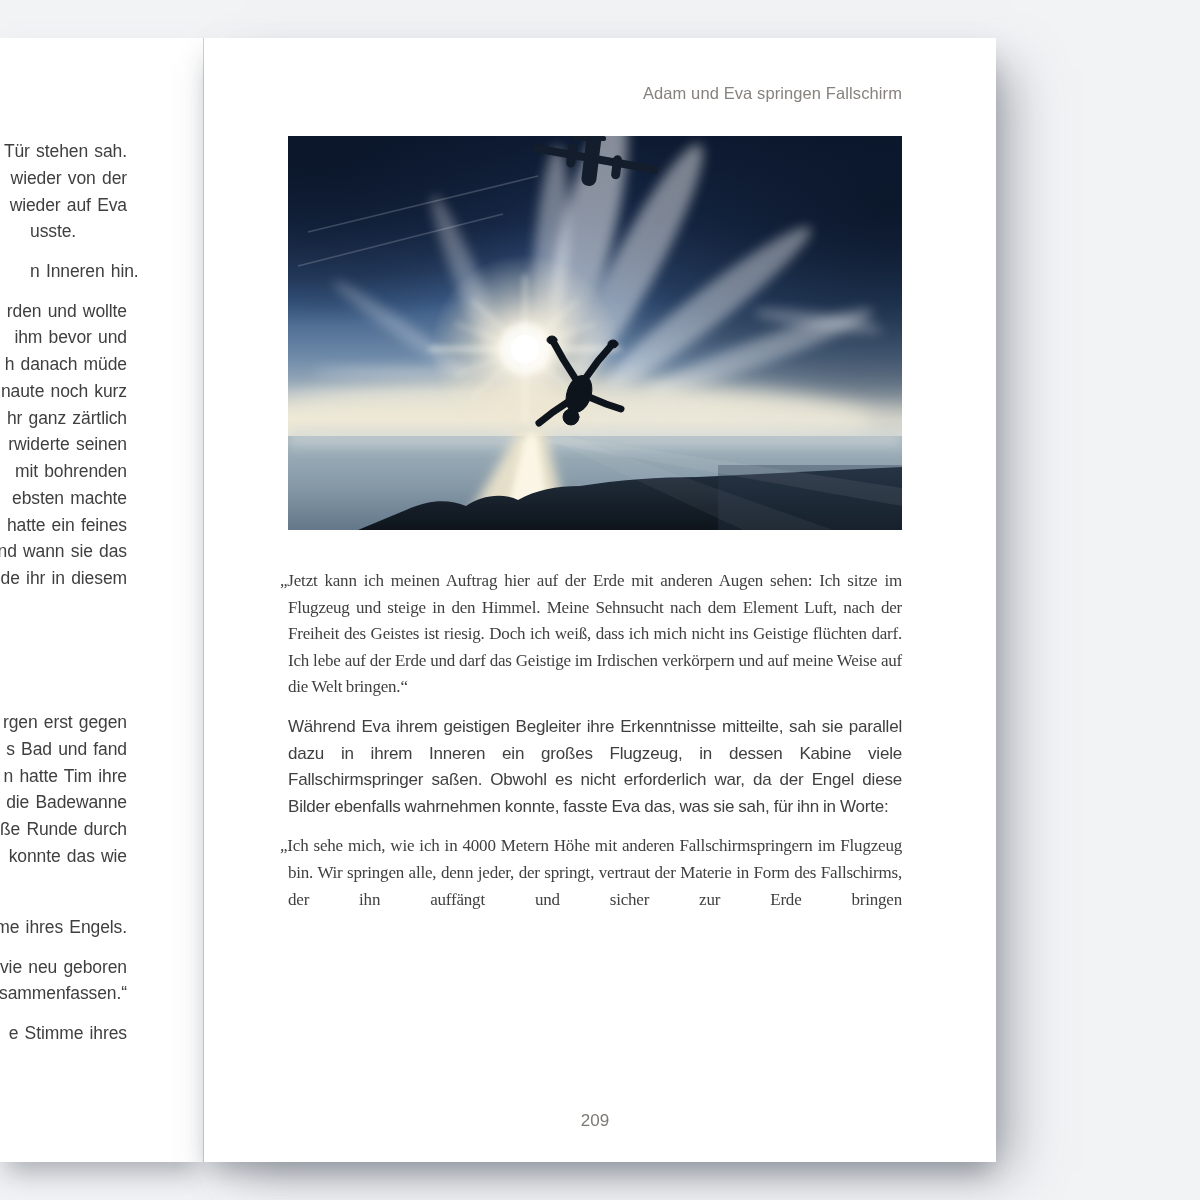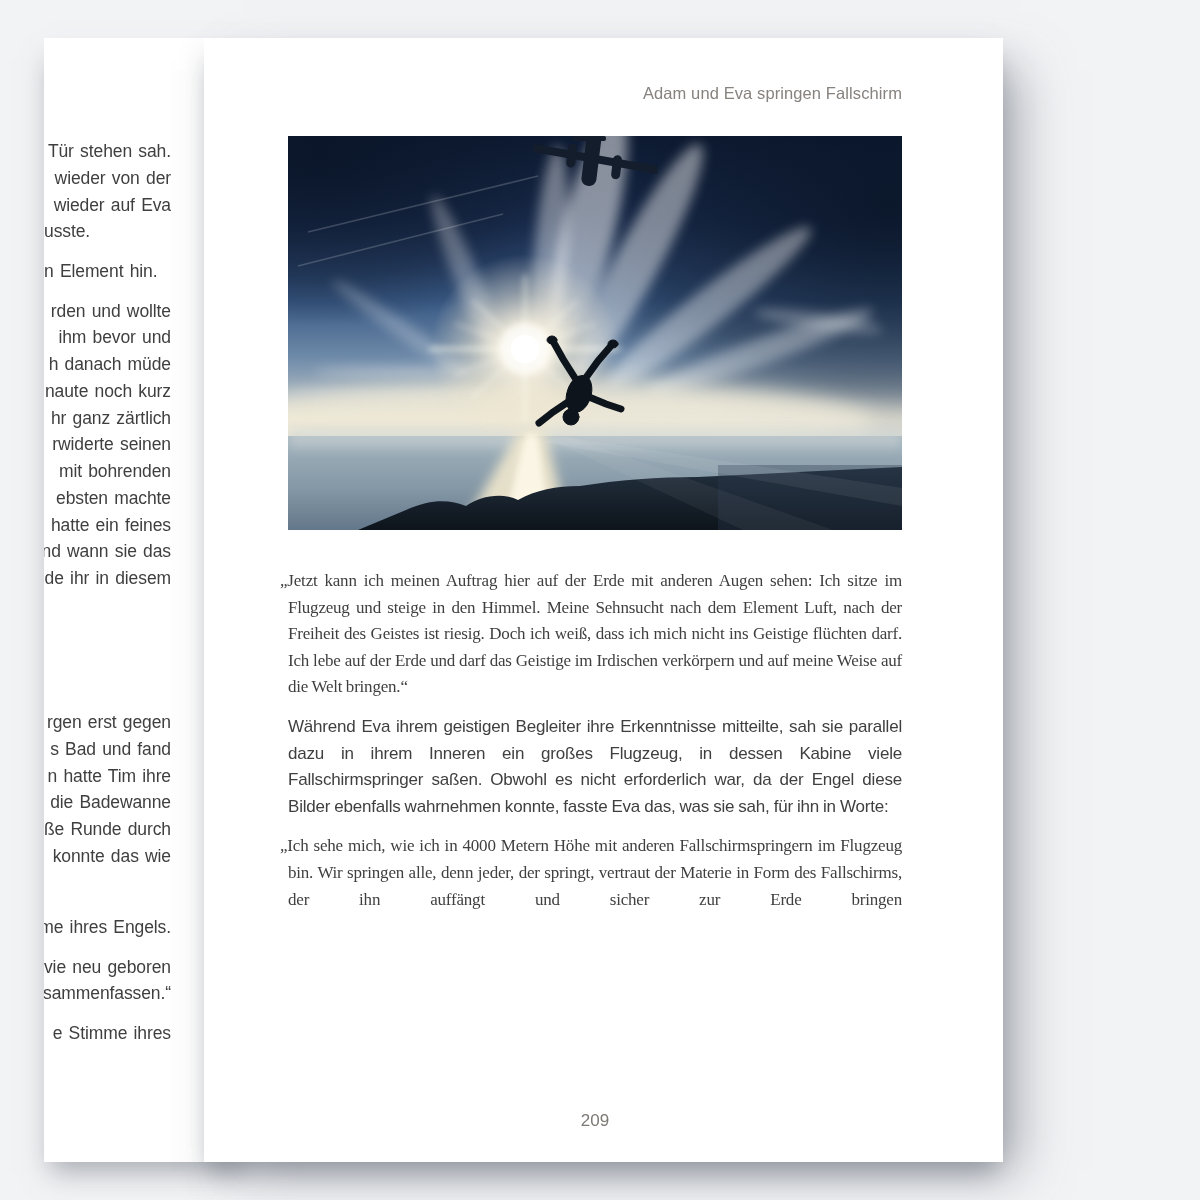--- a/index.html
+++ b/index.html
@@ -8,35 +8,33 @@
     background:#f2f3f5;
     font-family:"Liberation Sans","DejaVu Sans",sans-serif;
     position:relative;
   }
   .page{position:absolute;background:#ffffff;}
   .left-page{
     left:0;top:38px;width:203px;height:1124px;
     border-right:1px solid #d2d3d7;
     box-shadow:0 16px 26px -6px rgba(108,113,124,.55);
     overflow:hidden;
-    margin-left:44px;
   }
   .right-page{
     left:204px;top:38px;width:792px;height:1124px;
     box-shadow:0 16px 26px -6px rgba(108,113,124,.55),
                28px 20px 48px -12px rgba(104,110,122,.5);
     overflow:hidden;
-    padding-left:7px;
   }
   
   .lpl{
     position:absolute;right:76px;white-space:nowrap;
     font-size:17.5px;color:#3f3f3f;word-spacing:1.5px;letter-spacing:-0.1px;
   }
-  .lpl.lft{left:0;right:auto;}
+  .lpl.lft{left:0;right:auto;padding-left:30px;}
   
   .running-header{
     position:absolute;left:84px;top:46px;width:614px;height:24px;
     text-align:right;font-size:16.5px;color:#87827d;letter-spacing:.1px;
   }
   .photo{
     position:absolute;left:84px;top:98px;width:614px;height:394px;
     overflow:hidden;background:#0e1c36;
   }
   .photo svg{display:block;}
@@ -58,21 +56,21 @@
 </head>
 <body>
 
 <div>
 
   <div class="page left-page">
     <div class="lpl" style="top:103px">Tür stehen sah.</div>
     <div class="lpl" style="top:130px">wieder von der</div>
     <div class="lpl" style="top:157px">wieder auf Eva</div>
     <div class="lpl lft" style="top:183px">usste.</div>
-    <div class="lpl lft" style="top:223px">n Element hin.</div>
+    <div class="lpl lft" style="top:223px">n Inneren hin.</div>
     <div class="lpl" style="top:263px">rden und wollte</div>
     <div class="lpl" style="top:289px">ihm bevor und</div>
     <div class="lpl" style="top:316px">h danach müde</div>
     <div class="lpl" style="top:343px">naute noch kurz</div>
     <div class="lpl" style="top:370px">hr ganz zärtlich</div>
     <div class="lpl" style="top:396px">rwiderte seinen</div>
     <div class="lpl" style="top:423px">mit bohrenden</div>
     <div class="lpl" style="top:450px">ebsten machte</div>
     <div class="lpl" style="top:477px">hatte ein feines</div>
     <div class="lpl" style="top:503px">nd wann sie das</div>

